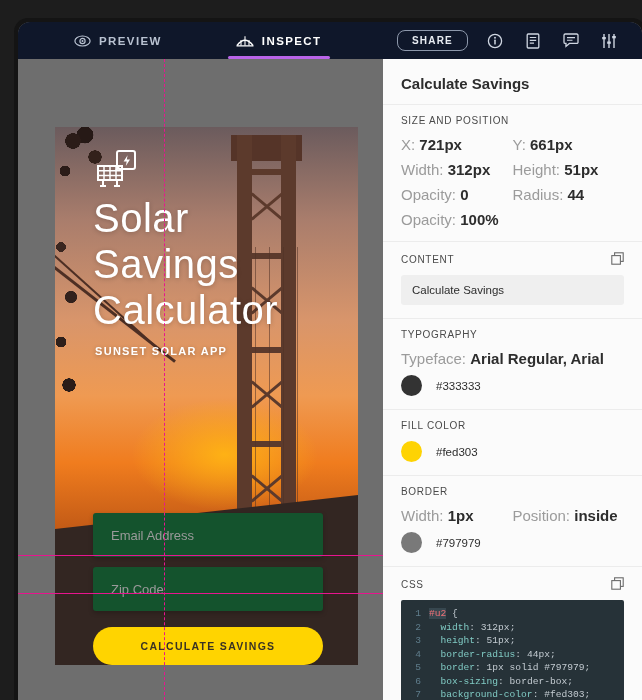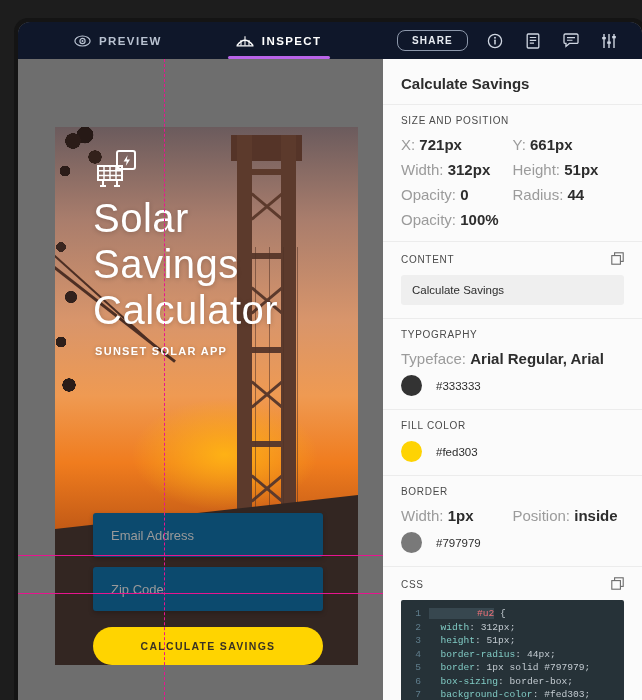--- a/index.html
+++ b/index.html
@@ -109,21 +109,21 @@
     color:#fff;font-weight:300;font-size:40px;line-height:46px;
     letter-spacing:.5px;text-shadow:0 1px 5px rgba(0,0,0,.22);
   }
   .hero-sub{
     position:absolute;left:40px;top:218px;color:#ffffff;
     font-size:11px;font-weight:bold;letter-spacing:1.3px;
     text-shadow:0 1px 4px rgba(0,0,0,.3);
   }
 
   .field{
-    position:absolute;left:38px;width:230px;height:44px;background:#0c4a6e;
+    position:absolute;left:38px;width:230px;height:44px;background:#14532d;
     border-radius:3px;display:flex;align-items:center;padding-left:18px;
     box-shadow:0 2px 5px rgba(0,0,0,.22);
   }
   .field span{color:#9a9a9a;font-size:13px;}
   .f1{top:386px;}
   .f2{top:440px;}
 
   .cta{
     position:absolute;left:38px;top:500px;width:230px;height:38px;
     background:#ffd400;border-radius:22px;
@@ -162,21 +162,21 @@
   }
   .swatch-row{display:flex;align-items:center;gap:14px;margin-top:4px;}
   .swatch{width:21px;height:21px;border-radius:50%;}
   .swatch-hex{font-size:11.5px;color:#2d2d2d;}
   .code{
     background:#263238;border-radius:2px;padding:7px 4px 7px 4px;
     font-family:"Liberation Mono", monospace;font-size:9.6px;line-height:13.5px;
     white-space:pre-wrap;word-break:break-word;
   }
   .ln{display:inline-block;width:16px;text-align:right;color:#5f7d8c;margin-right:8px;}
-  .c-sel{color:#f07178;background:#37474f;padding-left:48px;}
+  .c-sel{color:#f07178;background:#37474f;}
   .c-prop{color:#80cbc4;}
   .c-val{color:#f78c6c;}
   .c-pun{color:#c3cbd1;}
   .copy-ic{cursor:pointer;}
 </style>
 </head>
 <body>
 
 <div id="root">
   <div class="win-shadow"></div>

